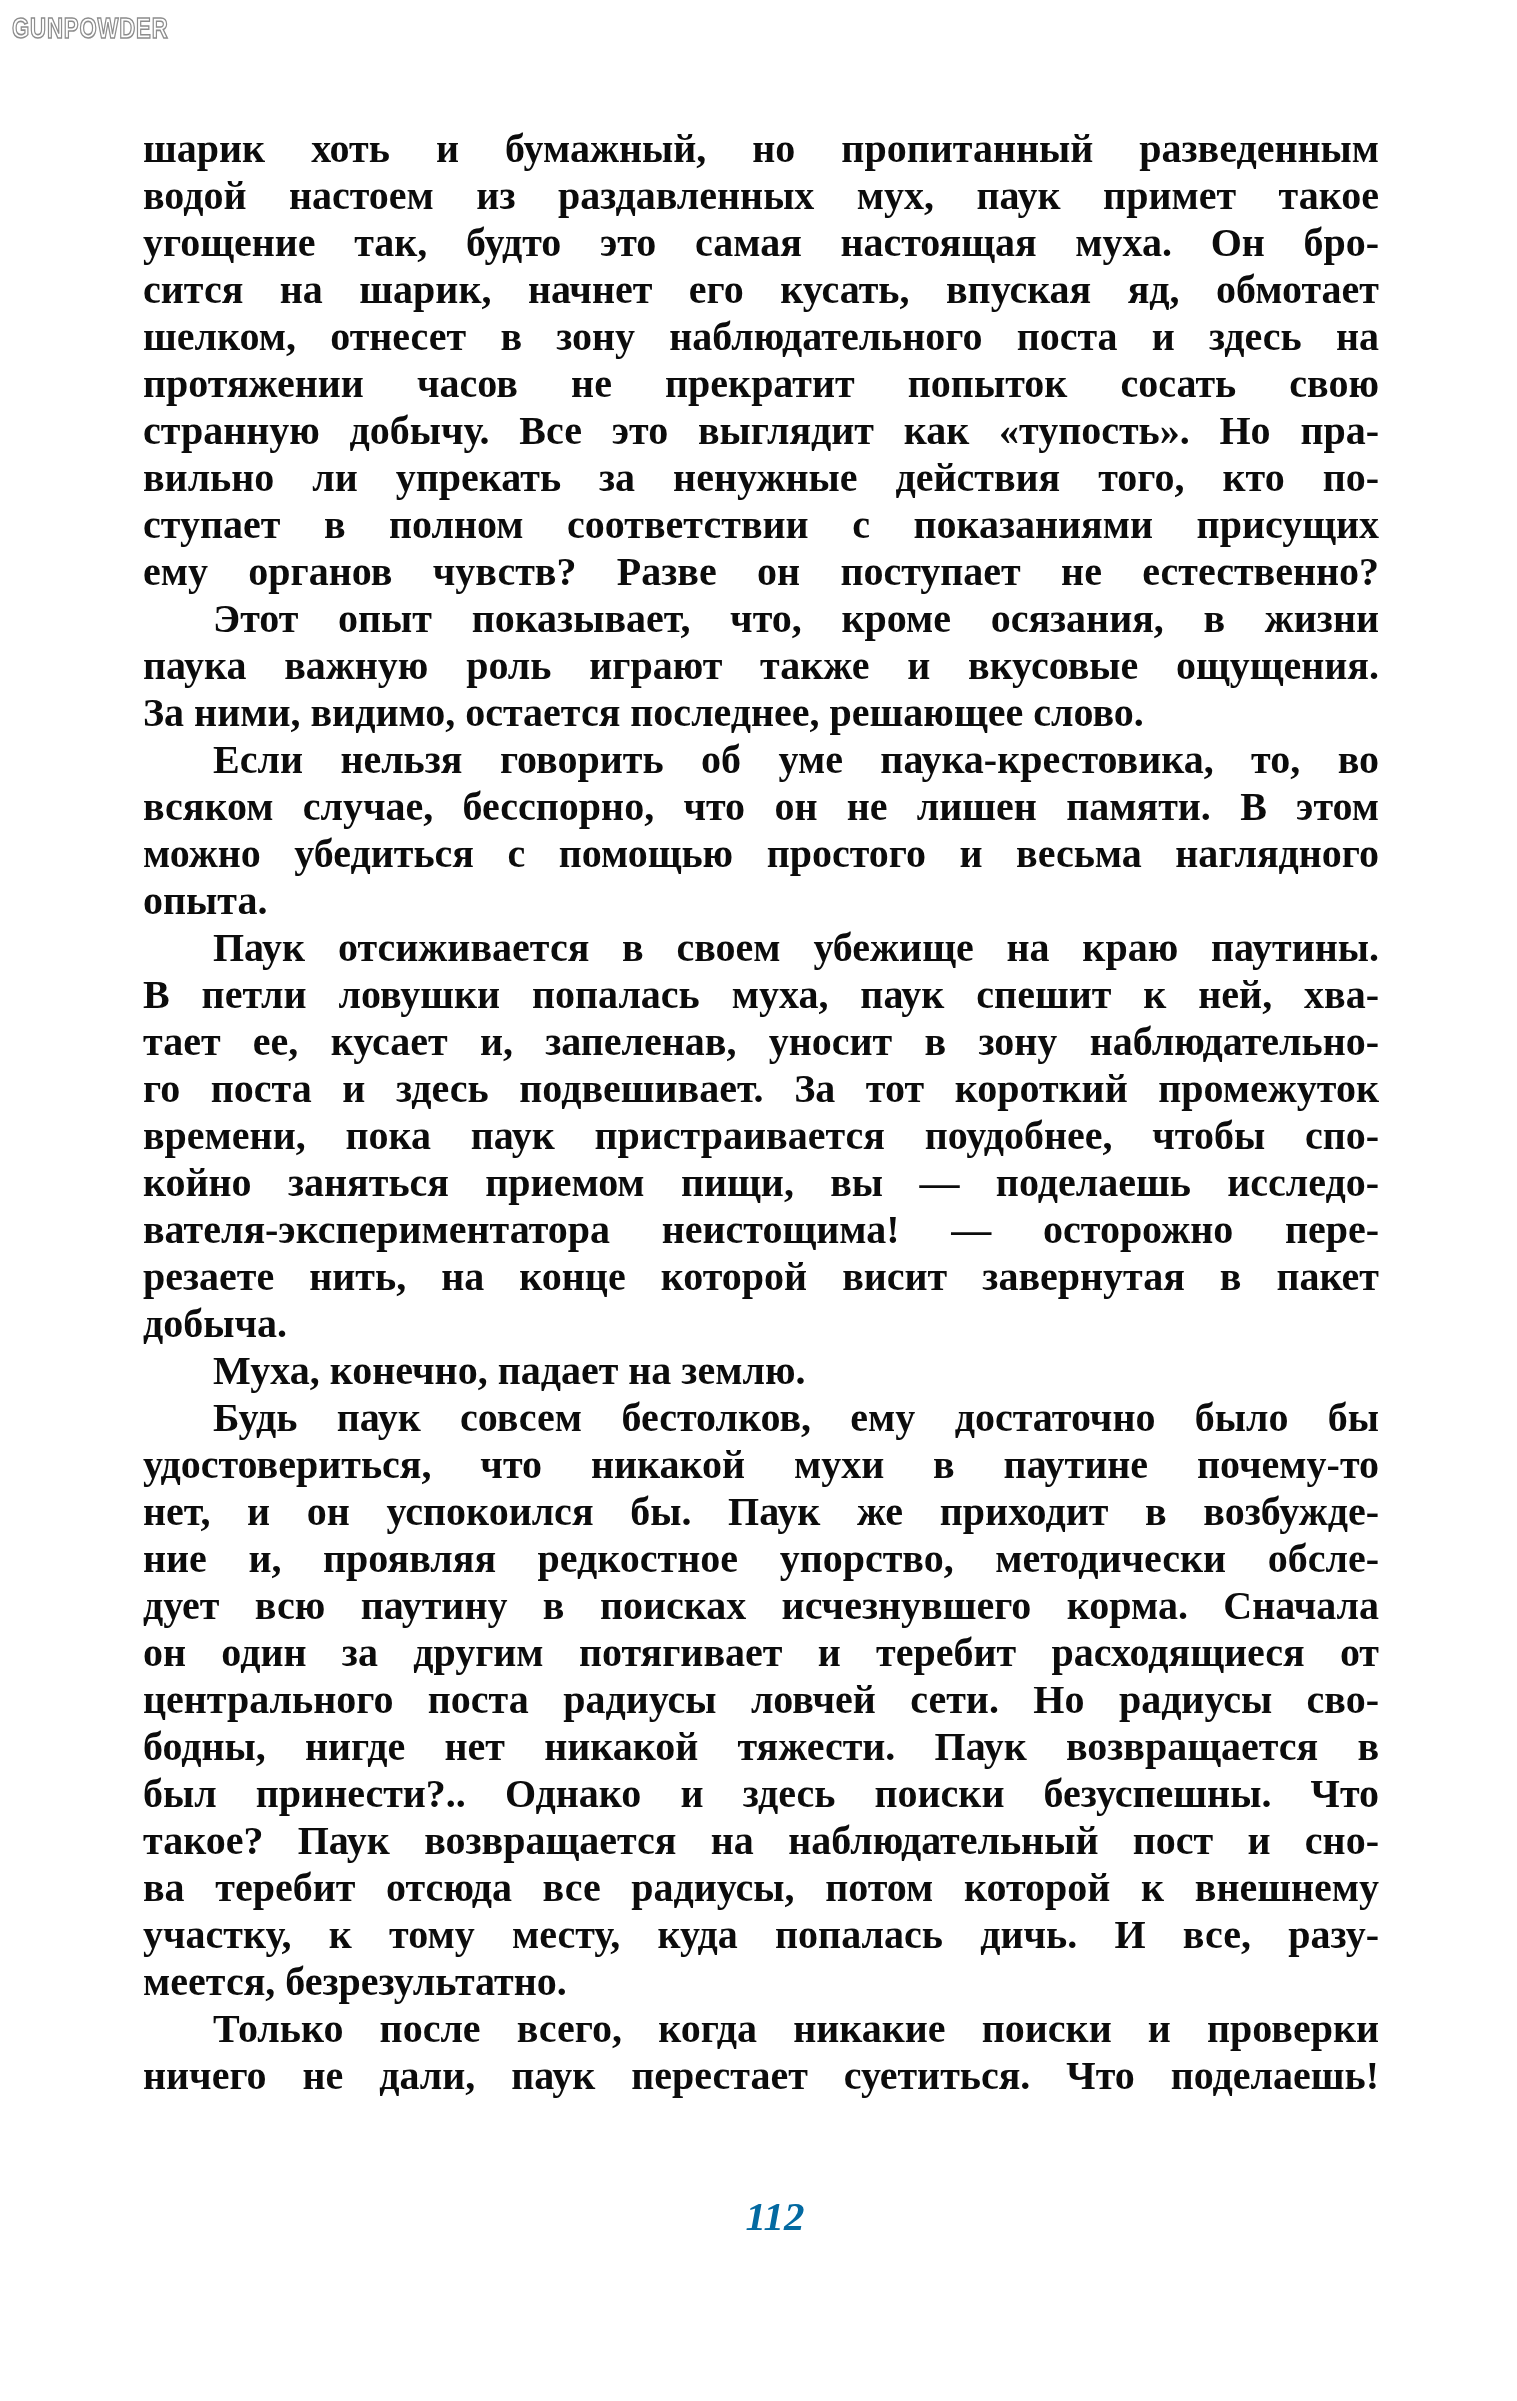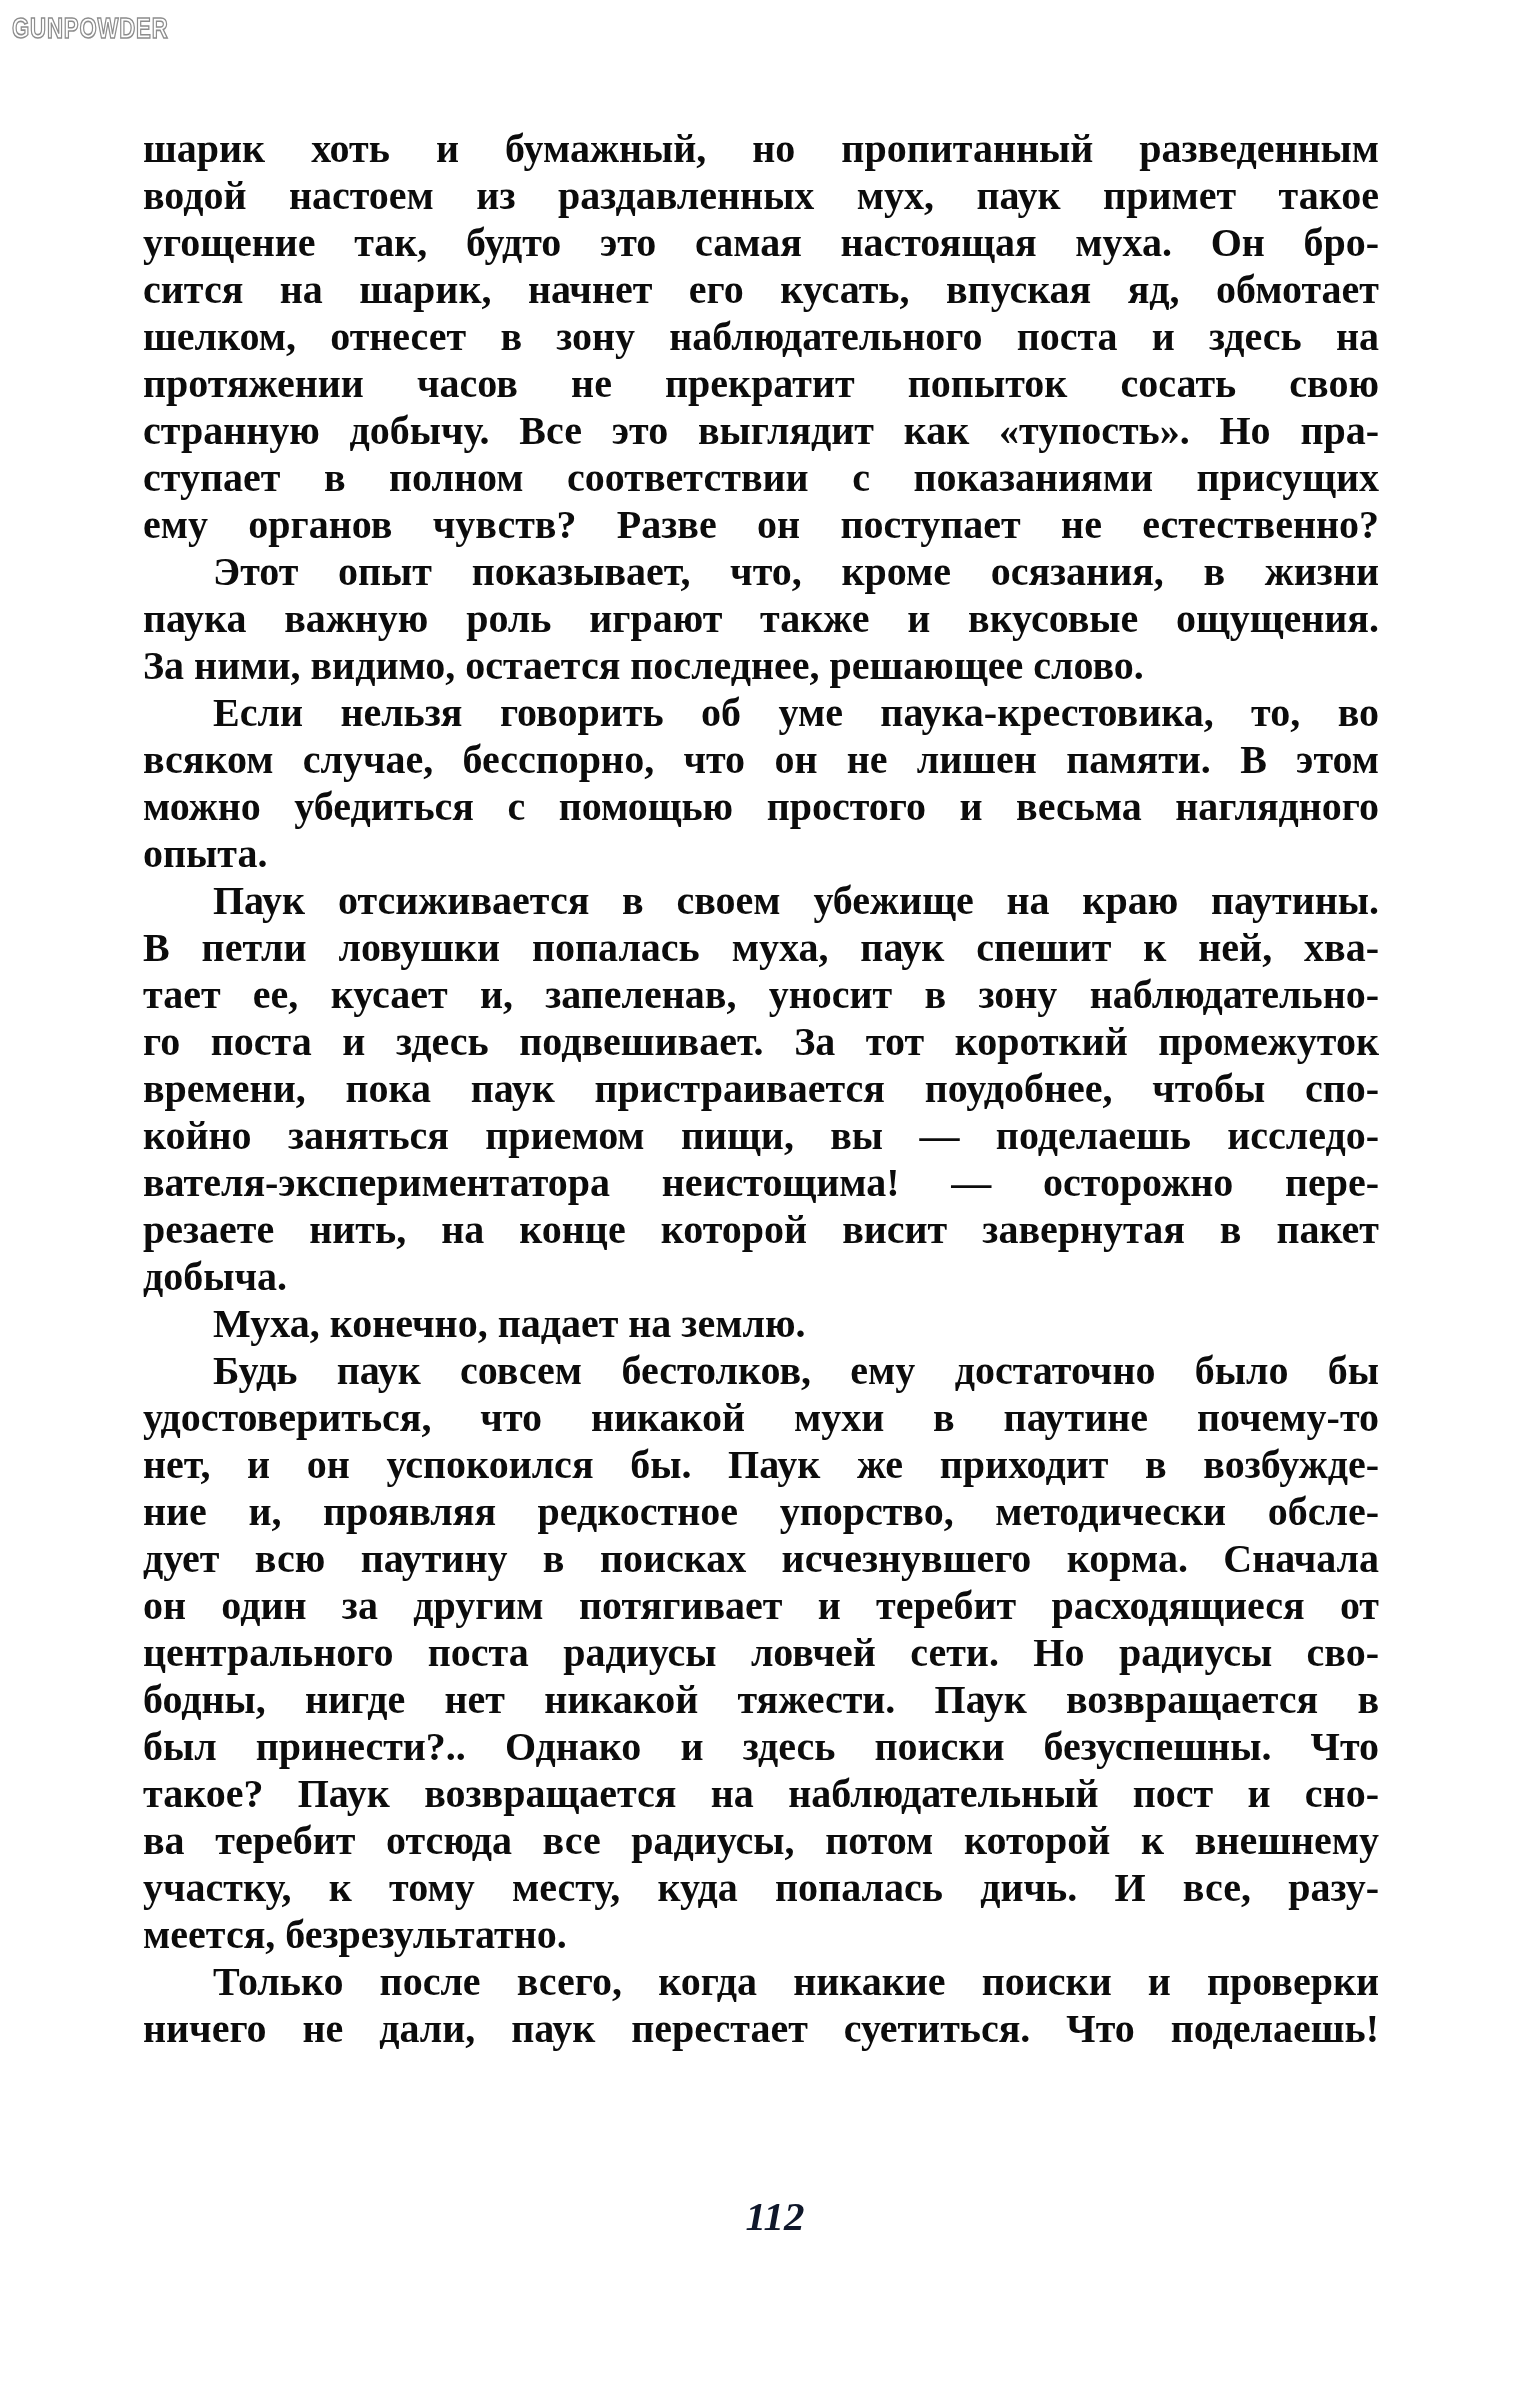--- a/index.html
+++ b/index.html
@@ -64,36 +64,37 @@
   .page-number {
     position: absolute;
     left: 157px;
     top: 2192px;
     width: 1236px;
     text-align: center;
     font-family: "Liberation Serif", serif;
     font-style: italic;
     font-weight: 700;
     font-size: 41px;
-    color: #0f172a;
+    color: #0369a1;
   }
 </style>
 </head>
 <body>
 
 <div class="watermark">GUNPOWDER</div>
 
 <div id="text-block">
     <div class="line">шарик хоть и бумажный, но пропитанный разведенным</div>
     <div class="line">водой настоем из раздавленных мух, паук примет такое</div>
     <div class="line">угощение так, будто это самая настоящая муха. Он бро-</div>
     <div class="line">сится на шарик, начнет его кусать, впуская яд, обмотает</div>
     <div class="line">шелком, отнесет в зону наблюдательного поста и здесь на</div>
     <div class="line">протяжении часов не прекратит попыток сосать свою</div>
     <div class="line">странную добычу. Все это выглядит как «тупость». Но пра-</div>
+    <div class="line">вильно ли упрекать за ненужные действия того, кто по-</div>
     <div class="line">ступает в полном соответствии с показаниями присущих</div>
     <div class="line">ему органов чувств? Разве он поступает не естественно?</div>
     <div class="line indent">Этот опыт показывает, что, кроме осязания, в жизни</div>
     <div class="line">паука важную роль играют также и вкусовые ощущения.</div>
     <div class="line endpara">За ними, видимо, остается последнее, решающее слово.</div>
     <div class="line indent">Если нельзя говорить об уме паука-крестовика, то, во</div>
     <div class="line">всяком случае, бесспорно, что он не лишен памяти. В этом</div>
     <div class="line">можно убедиться с помощью простого и весьма наглядного</div>
     <div class="line endpara">опыта.</div>
     <div class="line indent">Паук отсиживается в своем убежище на краю паутины.</div>

